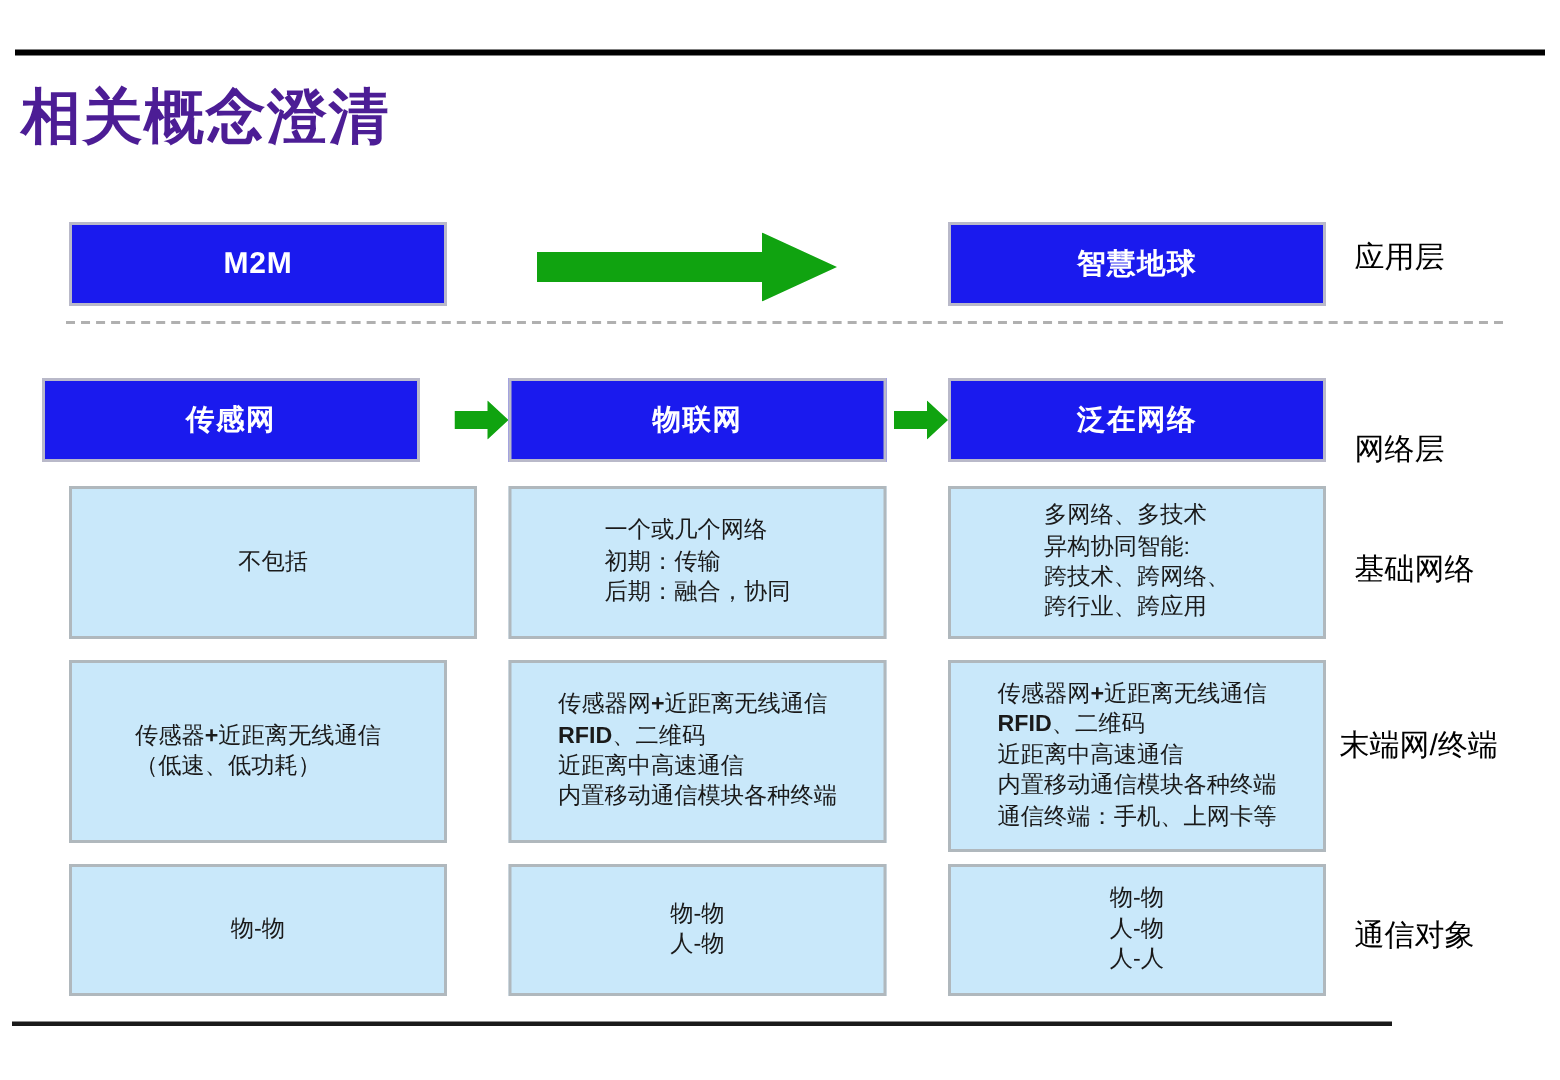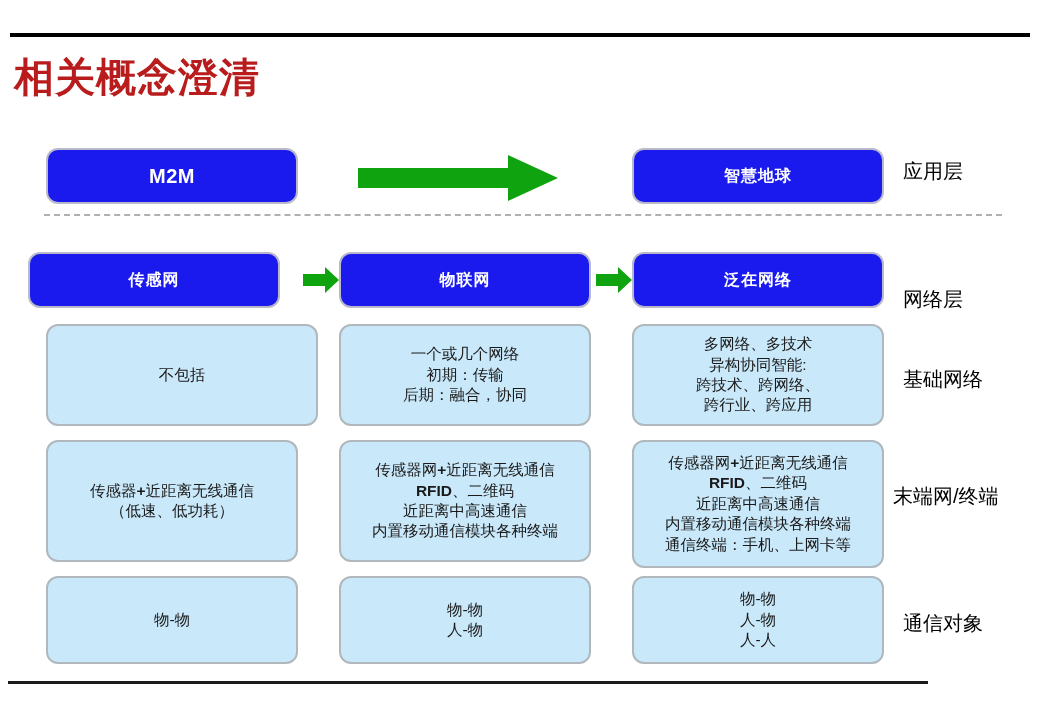--- a/index.html
+++ b/index.html
@@ -41,41 +41,39 @@
     border-top: 2px dashed #b0b0b0;
   }
 
   
   .title {
     position: absolute;
     left: 14px; top: 50px;
     font-family: "DejaVu Serif", "Liberation Serif", serif;
     font-size: 40px;
     font-weight: bold;
-    color: #b91c1c;
+    color: #4c1d95;
     letter-spacing: 1px;
     white-space: nowrap;
   }
 
   
   .box {
     position: absolute;
     box-sizing: border-box;
     display: flex;
     align-items: center;
     justify-content: center;
-    text-align: center;
-    border-radius: 12px;
   }
   .box-blue {
     background: #1a1aee;
     border: 2px solid #b9b9c9;
     color: #ffffff;
     font-weight: bold;
-    font-size: 16px;
+    font-size: 19px;
     letter-spacing: 1px;
   }
   .box-blue.latin { font-size: 20px; letter-spacing: 0.5px; }
   .box-light {
     background: #c9e8fa;
     border: 2px solid #b0b8bd;
     color: #1a1a1a;
     font-size: 15.5px;
     line-height: 1.32;
   }

